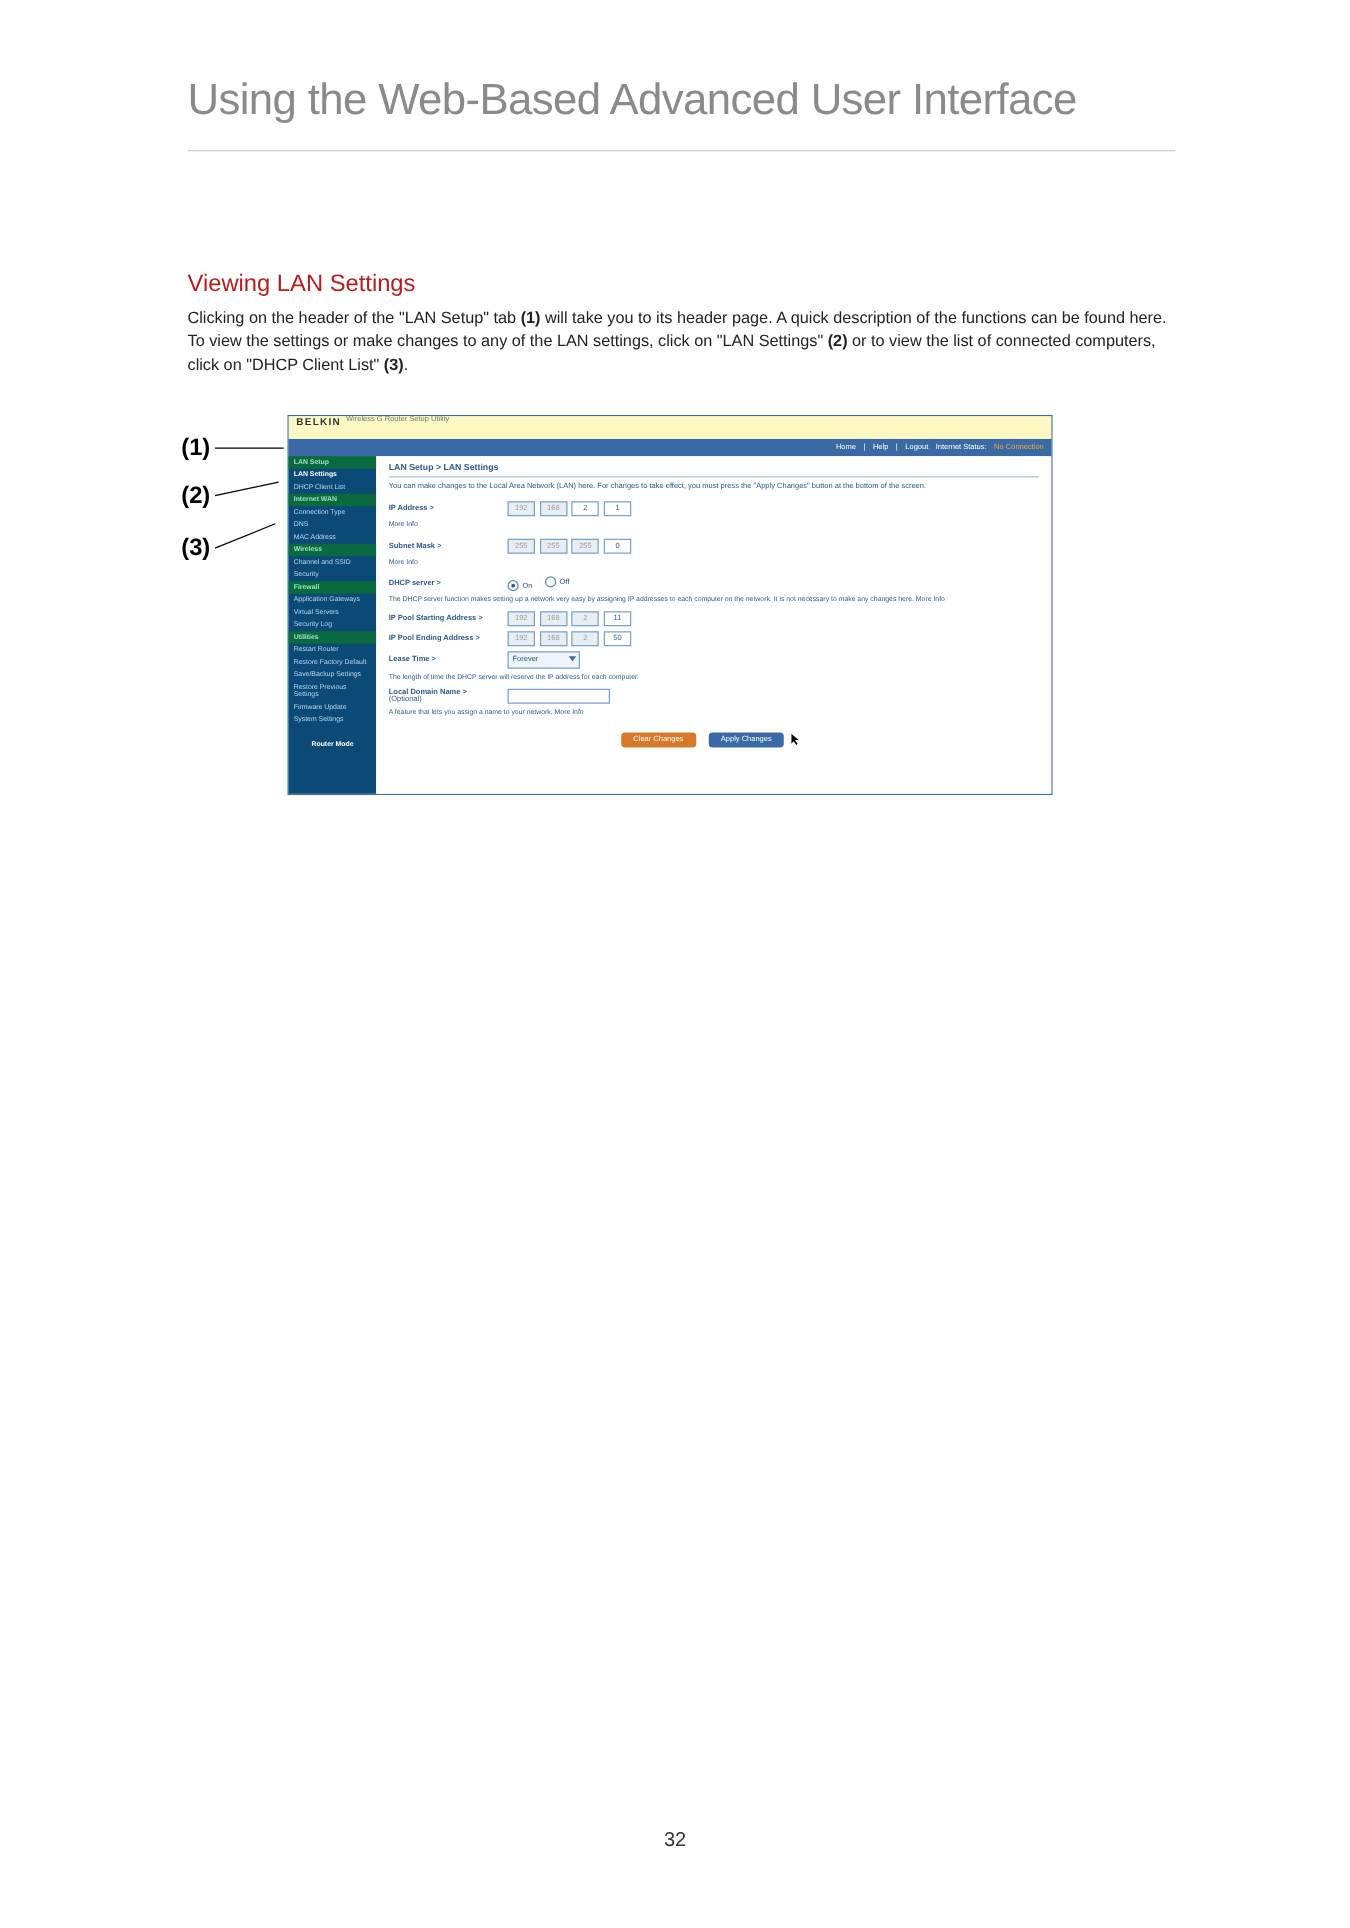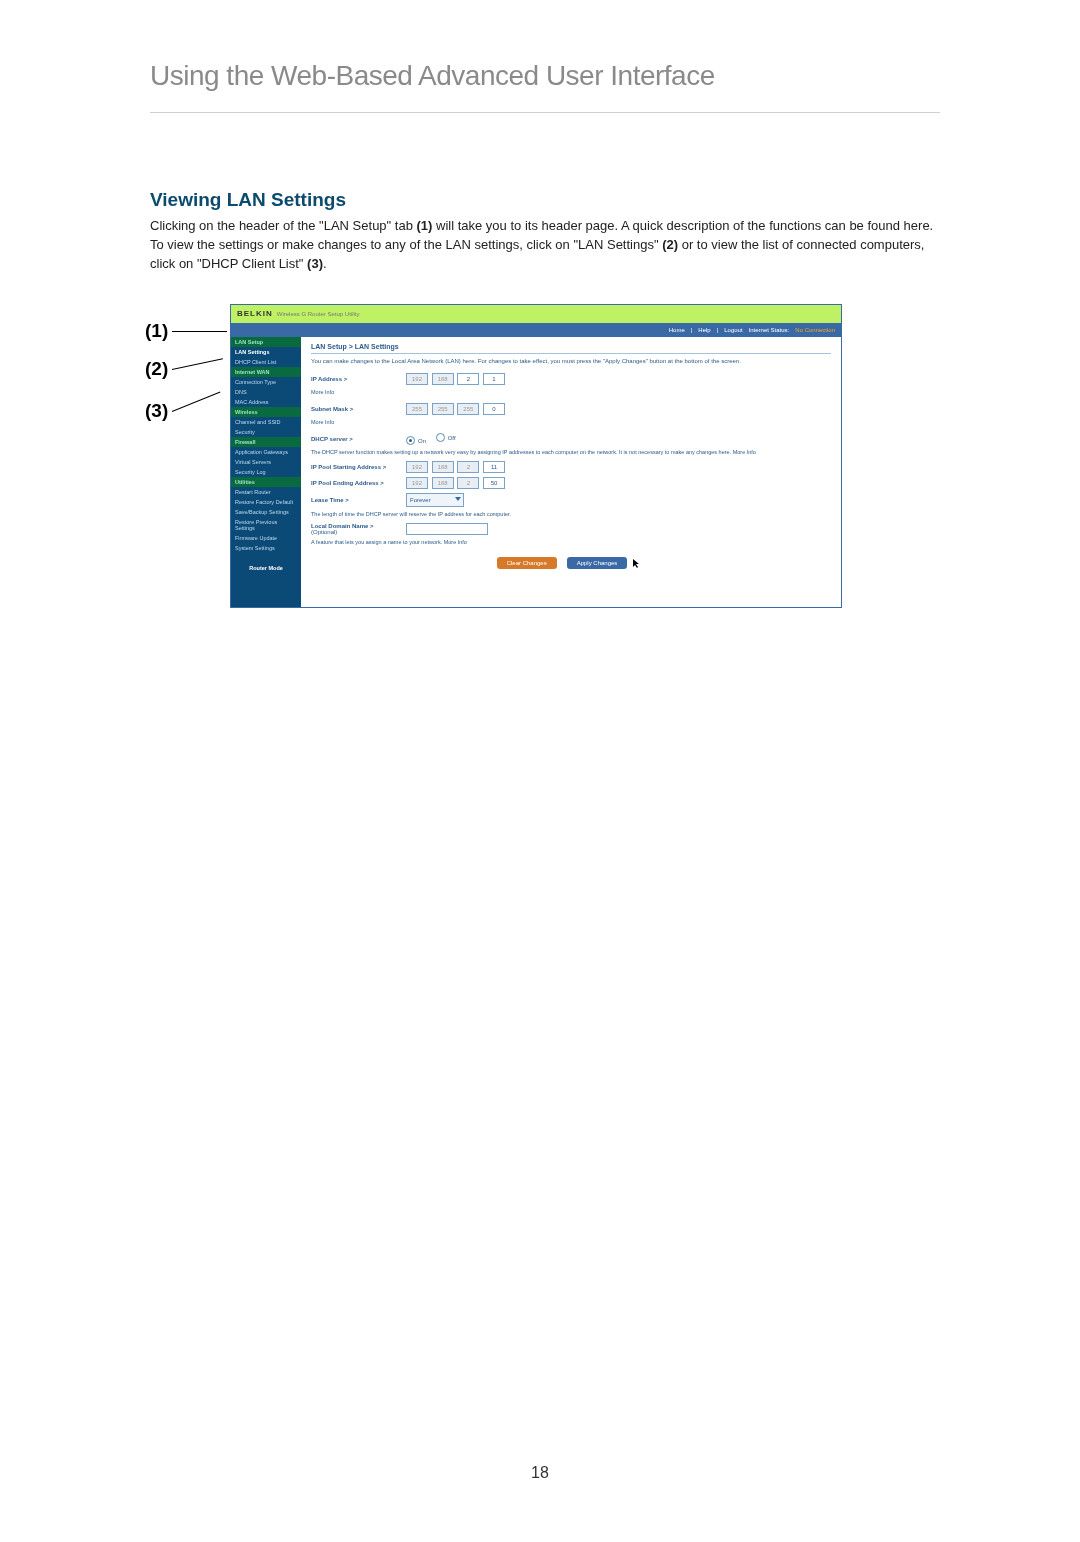--- a/index.html
+++ b/index.html
@@ -10,33 +10,33 @@
     width: 1080px;
   }
   .page {
     width: 1080px;
     height: 1542px;
     position: relative;
     padding: 60px 140px 40px 150px;
     box-sizing: border-box;
   }
   .main-title {
-    font-size: 28px;
+    font-size: 35px;
     font-weight: 300;
     color: #8a8a8a;
     letter-spacing: -0.5px;
     border-bottom: 1px solid #d0d0d0;
     padding-bottom: 20px;
-    margin-bottom: 76px;
+    margin-bottom: 96px;
     font-family: "Helvetica Neue", Helvetica, Arial, sans-serif;
   }
   .section-heading {
     font-size: 19px;
-    font-weight: bold;
-    color: #0c4a6e;
+    font-weight: normal;
+    color: #b91c1c;
     margin-bottom: 6px;
   }
   .body-text {
     font-size: 13px;
     line-height: 1.45;
     color: #222;
     margin-bottom: 30px;
   }
   .bold-inline { font-weight: bold; }
 
@@ -64,23 +64,23 @@
 
   .ui-shot {
     margin-left: 80px;
     width: 610px;
     border: 1px solid #3a6aa5;
     background: #fff;
     font-size: 7px;
   }
   .ui-top {
     height: 18px;
-    background: #bef264;
+    background: #fef9c3;
     display: flex;
-    align-items: center;
+    align-items: flex-start;
     padding: 0 6px;
     position: relative;
   }
   .belkin {
     font-weight: bold;
     letter-spacing: 1px;
     font-size: 8px;
     color: #333;
   }
   .belkin-sub { font-size: 6px; color: #777; margin-left: 4px; }
@@ -348,14 +348,14 @@
               <svg width="8" height="10" viewBox="0 0 8 10">
                   <polygon points="0,0 0,8 2,6 4,9 5,8 3,5 6,5" fill="#000"></polygon>
                 </svg>
             </span>
           </div>
         </div>
       </div>
     </div>
   </div>
 
-  <div class="page-num">18</div>
+  <div class="page-num">32</div>
 </div>
 
 </body></html>

